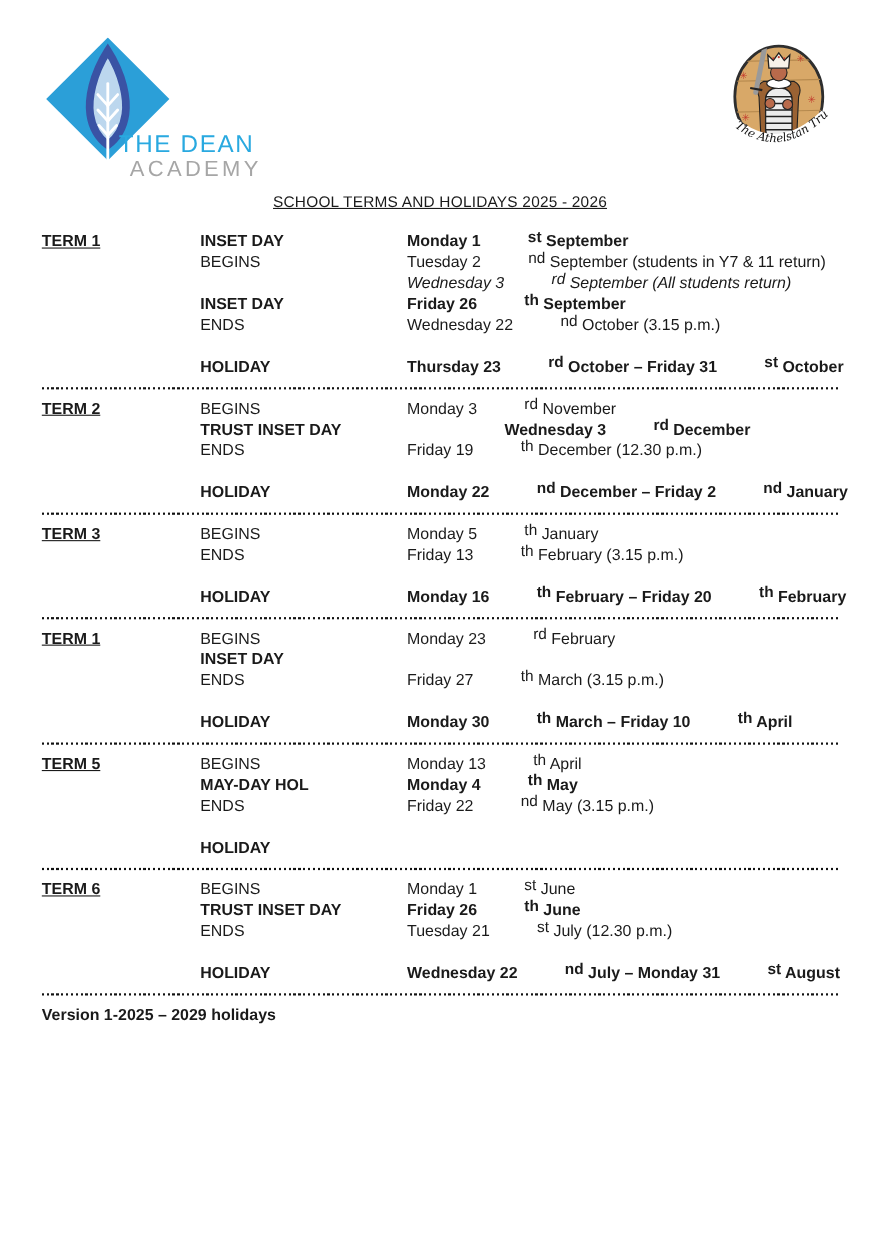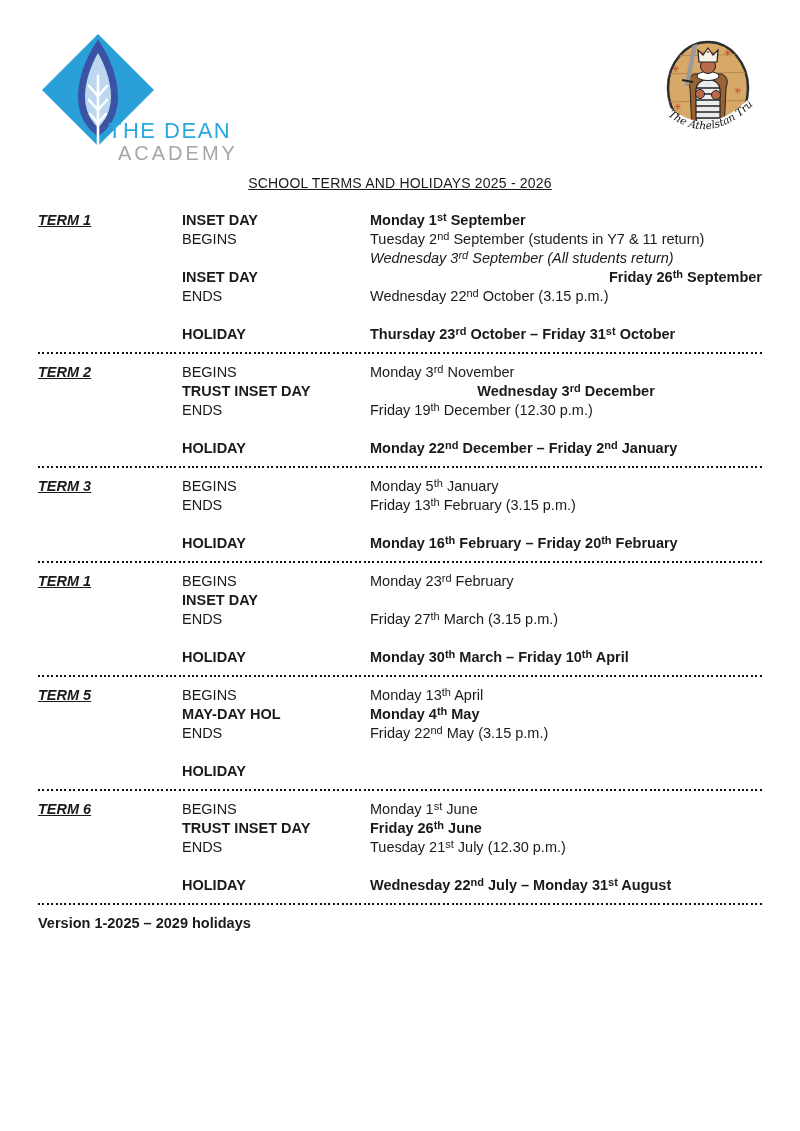--- a/index.html
+++ b/index.html
@@ -28,28 +28,28 @@
   .term {
     display: grid;
     grid-template-columns: 144px 188px 1fr;
     grid-auto-rows: 19px;
     font-size: 14.5px; line-height: 19px;
   }
   .term-name {
     grid-column: 1; grid-row: 1;
     font-weight: bold;
   }
-  .term-name span { text-decoration: underline; font-style: italic; }
+  .term-name span { text-decoration: underline; }
   .cell { white-space: nowrap; }
   .cell.label { grid-column: 2; }
   .cell.value { grid-column: 3; }
   .bold { font-weight: bold; }
   .spacer { grid-column: 2 / 4; height: 19px; }
 
-  sup { font-size: 11px; line-height: 0; vertical-align: 4.5px; letter-spacing: 0; }
+  sup { font-size: 14px; line-height: 0; vertical-align: 4.5px; letter-spacing: 0; margin-left: 43px; }
 
   .separator {
     height: 2px; margin: 8px 0 9px 0;
     background: repeating-linear-gradient(90deg, #111 0 2px, transparent 2px 4.4px);
   }
 
   .version-line { font-size: 14.5px; font-weight: bold; line-height: 19px; }
 </style>
 </head>
 <body>
@@ -129,21 +129,21 @@
   <div class="terms-area" id="terms-list">
       <div class="term">
         <div class="term-name" style="grid-row: 1;"><span>TERM 1</span></div>
         <div class="cell label bold" style="grid-row: 1;">INSET DAY</div>
         <div class="cell value bold" style="grid-row: 1;">Monday 1<sup>st</sup> September</div>
         <div class="cell label" style="grid-row: 2;">BEGINS</div>
         <div class="cell value" style="grid-row: 2;">Tuesday 2<sup>nd</sup> September (students in Y7 &amp; 11 return)</div>
         <div class="cell label" style="grid-row: 3;"></div>
         <div class="cell value" style="grid-row: 3; font-style: italic;">Wednesday 3<sup>rd</sup> September (All students return)</div>
         <div class="cell label bold" style="grid-row: 4;">INSET DAY</div>
-        <div class="cell value bold" style="grid-row: 4; text-align: right;">Friday 26<sup>th</sup> September</div>
+        <div class="cell value bold" style="grid-row: 4;">Friday 26<sup>th</sup> September</div>
         <div class="cell label" style="grid-row: 5;">ENDS</div>
         <div class="cell value" style="grid-row: 5;">Wednesday 22<sup>nd</sup> October (3.15 p.m.)</div>
         <div class="spacer" style="grid-row: 6;"></div>
         <div class="cell label bold" style="grid-row: 7;">HOLIDAY</div>
         <div class="cell value bold" style="grid-row: 7;">Thursday 23<sup>rd</sup> October – Friday 31<sup>st</sup> October</div>
       </div>
       <div class="separator"></div>
       <div class="term">
         <div class="term-name" style="grid-row: 1;"><span>TERM 2</span></div>
         <div class="cell label" style="grid-row: 1;">BEGINS</div>

